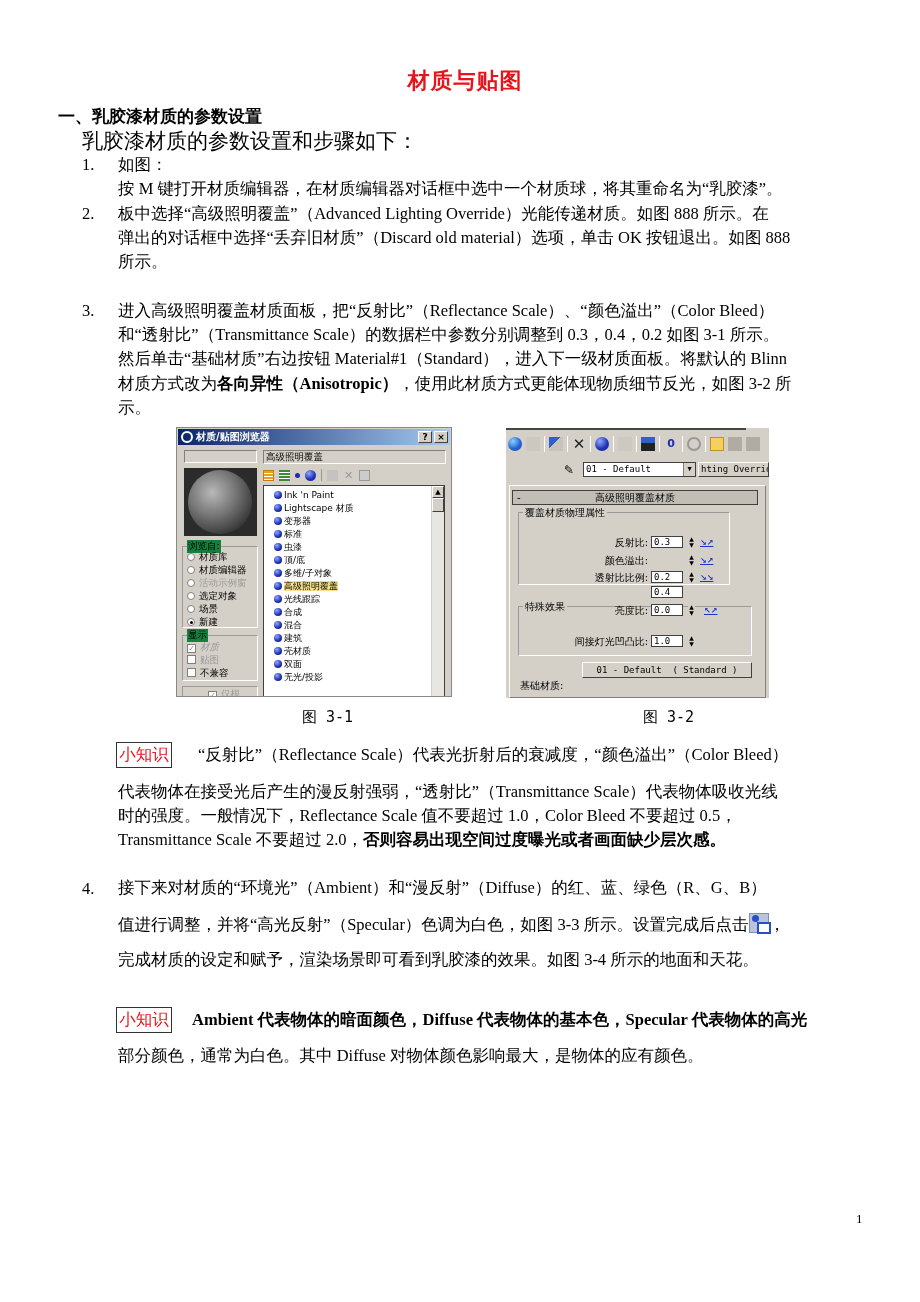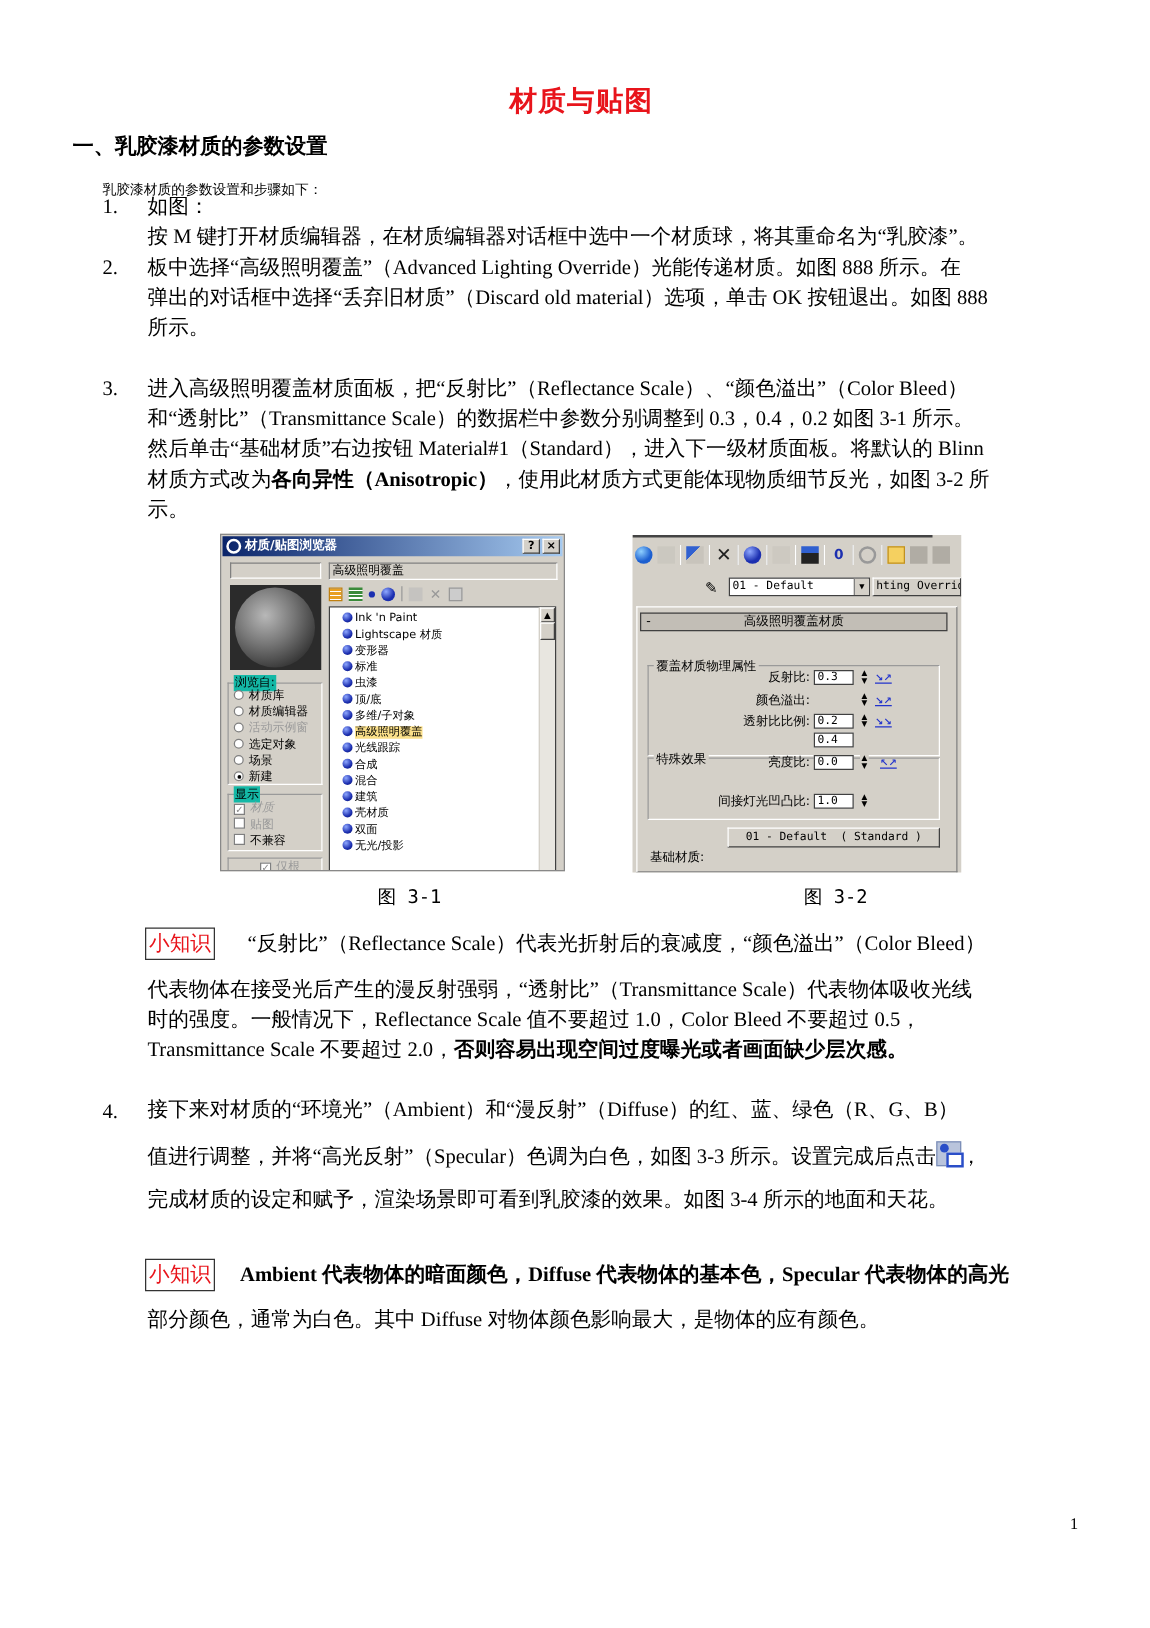--- a/index.html
+++ b/index.html
@@ -1,20 +1,20 @@
 <!DOCTYPE html>
 <html><head>
 <meta charset="utf-8">
 <style>
   * { box-sizing: border-box; margin: 0; padding: 0; }
   html, body { width: 920px; height: 1302px; background: #fff; overflow: hidden; }
   body { position: relative; font-family: "Liberation Serif", "DejaVu Serif", serif; color: #000; }
   .title { position: absolute; top: 66px; left: 0; width: 930px; text-align: center; font-size: 22px; font-weight: bold; color: #e8141b; letter-spacing: 1px; }
   .h1 { position: absolute; top: 105px; left: 58px; font-size: 17px; font-weight: bold; }
-  .p { position: absolute; font-size: 11px; line-height: 24.2px; margin-top: 11px; }
+  .p { position: absolute; font-size: 21px; line-height: 24.2px; }
   .intro { top: 129px; left: 82px; }
   .li { position: absolute; left: 82px; font-size: 16.5px; line-height: 24.2px; }
   .li .num { position: absolute; left: 0; top: 0; width: 30px; }
   .li .body { position: absolute; left: 36px; top: 0; width: 790px; text-align: justify; }
   .li .line { display: block; white-space: nowrap; }
   b { font-weight: bold; }
 
   
   .fig1 { position: absolute; left: 176px; top: 427px; width: 276px; height: 270px; background: #d4d0c8; border: 1px solid #888; overflow: hidden; font-family: "DejaVu Sans", sans-serif; }
   .f1-titlebar { position: absolute; left: 1px; top: 1px; width: 272px; height: 16px; background: linear-gradient(90deg,#0a246a,#a6caf0); color: #fff; font-size: 10px; font-weight: bold; padding-left: 18px; line-height: 16px; }
@@ -27,21 +27,21 @@
   .f1-tools { position: absolute; left: 86px; top: 40px; height: 14px; display: flex; gap: 5px; align-items: center; }
   .ti { width: 11px; height: 11px; display: inline-block; }
   .f1-list { position: absolute; left: 86px; top: 57px; width: 182px; height: 214px; background: #fff; border: 1px solid #404040; }
   .f1-scroll { position: absolute; right: 0; top: 0; width: 13px; height: 100%; background: #e8e6e0; border-left: 1px solid #d4d0c8; }
   .f1-scroll .arr { position: absolute; left: 0; top: 0; width: 12px; height: 12px; background: #d4d0c8; border: 1px solid #fff; border-right-color: #404040; border-bottom-color: #404040; font-size: 7px; line-height: 10px; text-align: center; }
   .f1-scroll .thumb { position: absolute; left: 0; top: 12px; width: 12px; height: 14px; background: #d4d0c8; border: 1px solid #fff; border-right-color: #404040; border-bottom-color: #404040; }
   .f1-item { position: absolute; left: 10px; height: 12px; font-size: 9px; line-height: 12px; white-space: nowrap; }
   .f1-item .dot { display: inline-block; width: 8px; height: 8px; border-radius: 50%; background: radial-gradient(circle at 35% 30%, #8fa8ff, #1c2fb0 60%, #0a1260); vertical-align: -1px; margin-right: 2px; }
   .f1-item.sel .lbl { background: #fbe08a; }
   .f1-group { position: absolute; left: 5px; border: 1px solid #9a9a9a; border-right-color: #fff; border-bottom-color: #fff; width: 76px; }
-  .f1-group .glbl { position: absolute; top: -7px; left: 4px; background: #14b8a6; font-size: 9.5px; padding: 0 1px; text-align: center; }
+  .f1-group .glbl { position: absolute; top: -7px; left: 4px; background: #15803d; font-size: 9.5px; padding: 0 1px; text-align: center; }
   .f1-opt { position: absolute; left: 4px; font-size: 9.5px; white-space: nowrap; height: 12px; line-height: 12px; }
   .f1-opt .r { display: inline-block; width: 8px; height: 8px; border-radius: 50%; background: #fff; border: 1px solid #808080; margin-right: 4px; vertical-align: -1px; position: relative; }
   .f1-opt .r.on::after { content: ""; position: absolute; left: 2px; top: 2px; width: 3px; height: 3px; border-radius: 50%; background: #000; }
   .f1-opt .c { display: inline-block; width: 9px; height: 9px; background: #fff; border: 1px solid #808080; margin-right: 4px; vertical-align: -1px; font-size: 8px; line-height: 7px; color: #888; text-align: center; }
   .f1-opt.dis { color: #9a9a9a; }
 
   
   .fig2 { position: absolute; left: 506px; top: 428px; width: 263px; height: 270px; background: #d4d0c8; overflow: hidden; font-family: "DejaVu Sans", sans-serif; }
   .f2-topline { position: absolute; left: 0; top: 0; width: 240px; height: 2px; background: #444; }
   .f2-tools { position: absolute; left: 2px; top: 8px; display: flex; gap: 4px; align-items: center; }
@@ -210,21 +210,21 @@
       <span class="dd">▼</span>
     </div>
     <div class="f2-typebtn">hting Override</div>
 
     <div class="f2-panel"></div>
     <div class="f2-rollout">
       <span class="minus">-</span>
       <span>高级照明覆盖材质</span>
     </div>
 
-    <div class="f2-grp" style="left:12px;top:104px;width:234px;height:73px;">
+    <div class="f2-grp" style="left:12px;top:84px;width:212px;height:73px;">
       <span class="glbl">覆盖材质物理属性</span>
     </div>
     <div class="f2-row" style="left:12px;top:108px;width:234px;">
       <span class="lbl">反射比:</span>
       <span class="f2-spin" style="left:133px;">0.3</span>
       <span class="f2-spinbtn" style="left:170px;">▲<br>▼</span>
       <span class="f2-link" style="left:182px;">↘↗</span>
     </div>
     <div class="f2-row" style="left:12px;top:126px;width:234px;">
       <span class="lbl">颜色溢出:</span>

